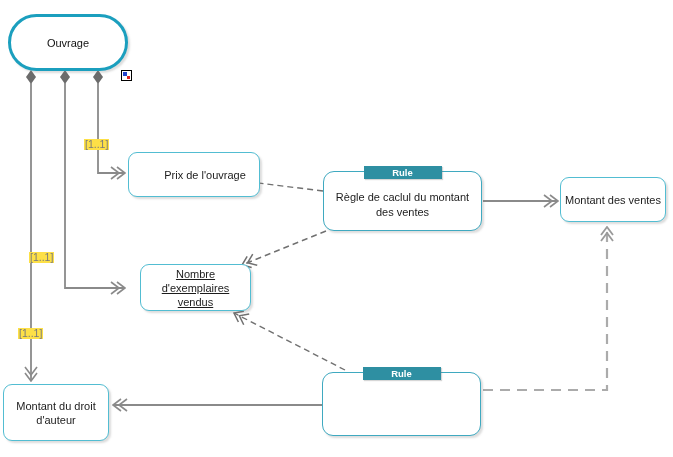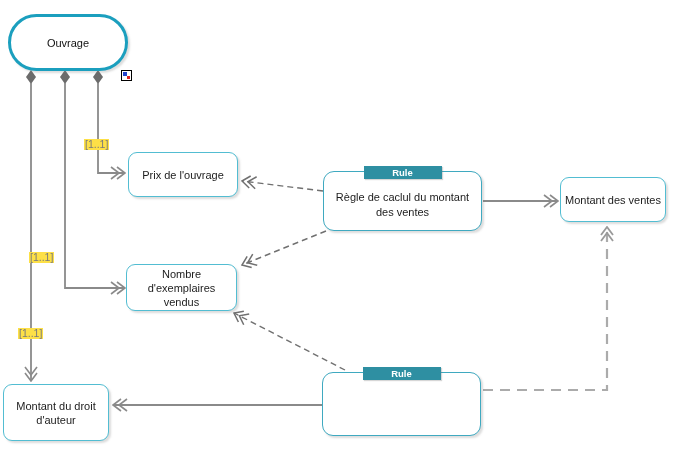--- a/index.html
+++ b/index.html
@@ -14,22 +14,22 @@
     box-shadow:2px 2px 2px rgba(120,120,120,0.25);
     display:flex;align-items:center;justify-content:center;
     font-size:11px;color:#1c1c1c;text-align:center;line-height:14px;
   }
   .node .lbl{display:block;}
   #node-entity{
     border:3px solid #1B9FBE;border-radius:29px;
     left:8px;top:14px;width:114px;height:51px;
     font-size:11px;color:#111;
   }
-  #node-prix{left:128px;top:152px;width:108px;height:43px;}
-  #node-nombre{left:126px;top:264px;width:109px;height:45px;}
+  #node-prix{left:128px;top:152px;width:108px;height:43px;padding-left:22px;}
+  #node-nombre{left:140px;top:264px;width:109px;height:45px;text-decoration:underline;}
   #node-nombre .lbl{width:84px;}
   #node-droit{left:3px;top:384px;width:104px;height:55px;}
   #node-droit .lbl{width:94px;}
   #node-ventes{left:560px;top:177px;width:104px;height:43px;white-space:nowrap;}
   .rulebox{
     position:absolute;z-index:2;background:#ffffff;
     border:1.6px solid #3FA9C0;border-radius:11px;
     box-shadow:2px 2px 2px rgba(120,120,120,0.25);
     font-size:11px;color:#1c1c1c;text-align:center;line-height:15px;
     display:flex;align-items:center;justify-content:center;

